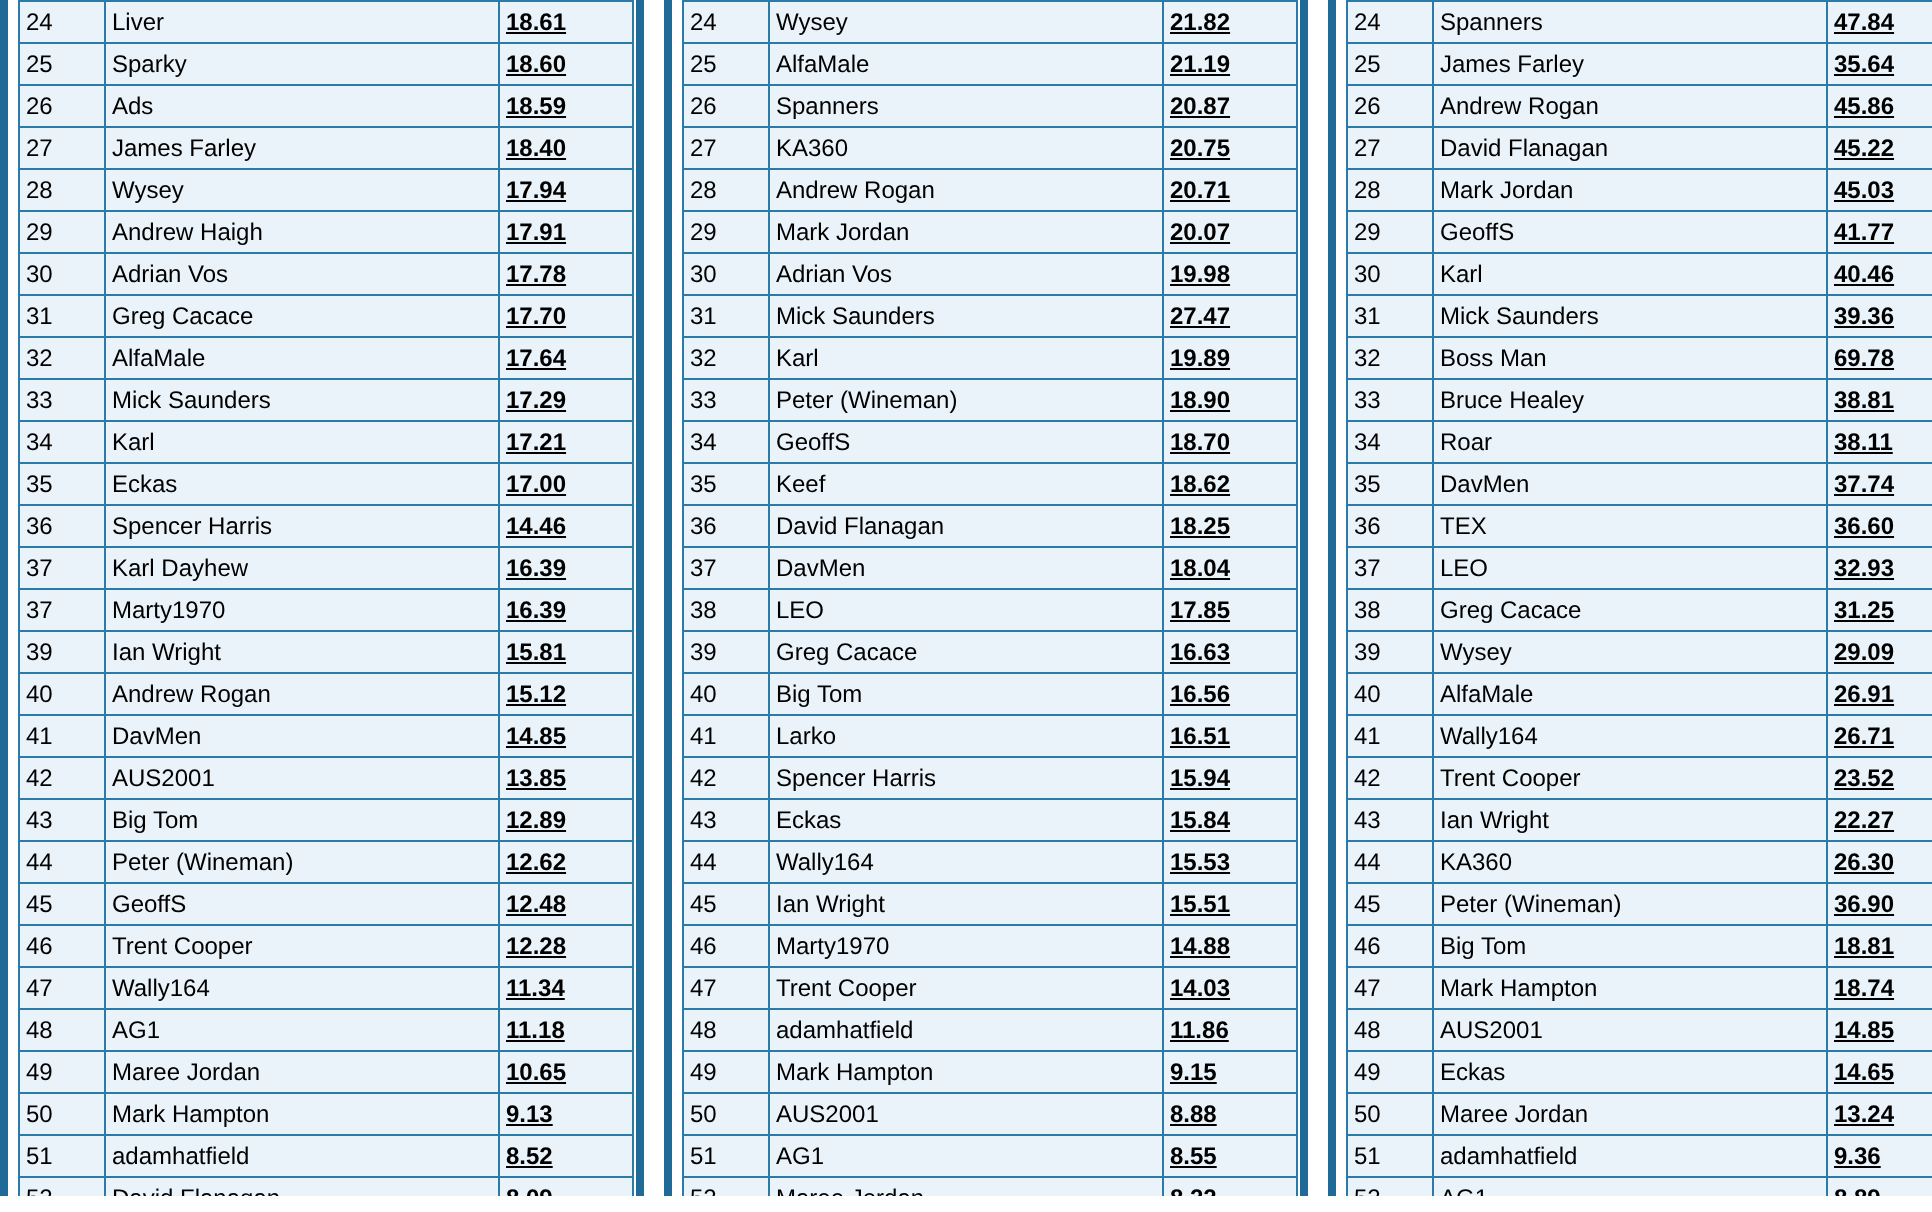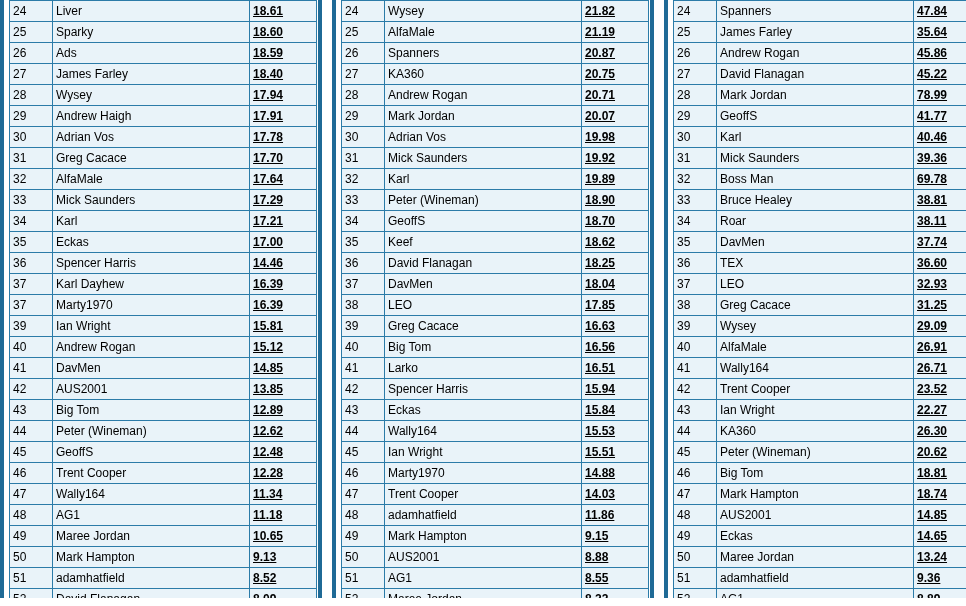--- a/index.html
+++ b/index.html
@@ -276,21 +276,21 @@
             <td class="col-score"><span>20.07</span></td>
           </tr>
           <tr>
             <td class="col-rank">30</td>
             <td class="col-name">Adrian Vos</td>
             <td class="col-score"><span>19.98</span></td>
           </tr>
           <tr>
             <td class="col-rank">31</td>
             <td class="col-name">Mick Saunders</td>
-            <td class="col-score"><span>19.92</span></td>
+            <td class="col-score"><span>27.47</span></td>
           </tr>
           <tr>
             <td class="col-rank">32</td>
             <td class="col-name">Karl</td>
             <td class="col-score"><span>19.89</span></td>
           </tr>
           <tr>
             <td class="col-rank">33</td>
             <td class="col-name">Peter (Wineman)</td>
             <td class="col-score"><span>18.90</span></td>
@@ -413,21 +413,21 @@
             <td class="col-score"><span>45.86</span></td>
           </tr>
           <tr>
             <td class="col-rank">27</td>
             <td class="col-name">David Flanagan</td>
             <td class="col-score"><span>45.22</span></td>
           </tr>
           <tr>
             <td class="col-rank">28</td>
             <td class="col-name">Mark Jordan</td>
-            <td class="col-score"><span>78.99</span></td>
+            <td class="col-score"><span>45.03</span></td>
           </tr>
           <tr>
             <td class="col-rank">29</td>
             <td class="col-name">GeoffS</td>
             <td class="col-score"><span>41.77</span></td>
           </tr>
           <tr>
             <td class="col-rank">30</td>
             <td class="col-name">Karl</td>
             <td class="col-score"><span>40.46</span></td>
@@ -498,21 +498,21 @@
             <td class="col-score"><span>22.27</span></td>
           </tr>
           <tr>
             <td class="col-rank">44</td>
             <td class="col-name">KA360</td>
             <td class="col-score"><span>26.30</span></td>
           </tr>
           <tr>
             <td class="col-rank">45</td>
             <td class="col-name">Peter (Wineman)</td>
-            <td class="col-score"><span>20.62</span></td>
+            <td class="col-score"><span>36.90</span></td>
           </tr>
           <tr>
             <td class="col-rank">46</td>
             <td class="col-name">Big Tom</td>
             <td class="col-score"><span>18.81</span></td>
           </tr>
           <tr>
             <td class="col-rank">47</td>
             <td class="col-name">Mark Hampton</td>
             <td class="col-score"><span>18.74</span></td>

